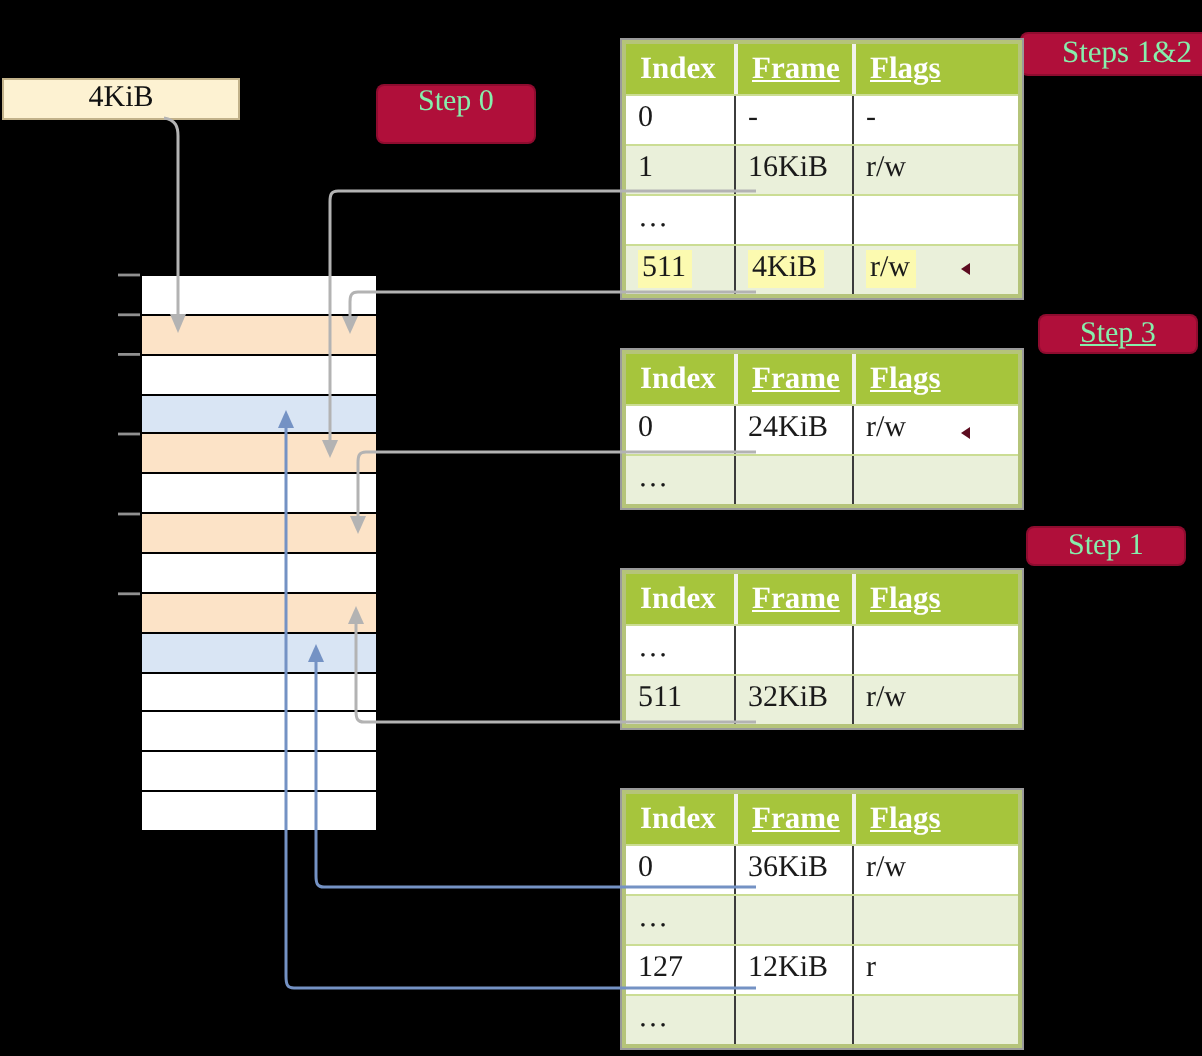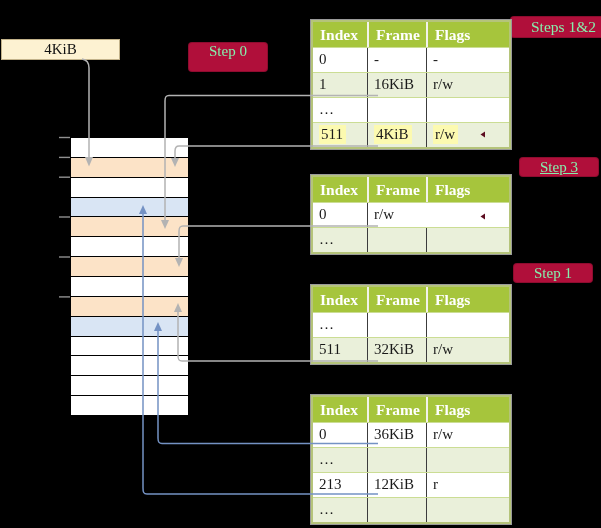--- a/index.html
+++ b/index.html
@@ -43,21 +43,21 @@
   
   .ptable{
     position:absolute; width:200px; box-sizing:border-box;
     border:2px solid #b5c47a; outline:1px solid #9a9a9a; background:#fff;
   }
   .thead{display:flex; height:25px; background:var(--table_header_bg);}
   .th{
     box-sizing:border-box; color:#fff; font-weight:bold; font-size:15.5px;
     line-height:25px; padding-left:7px; overflow:hidden;
   }
-  .th+.th{border-left:2px solid #f2f2ec;}
+  .th+.th{border-left:2px solid #f2f2ec;text-decoration:underline;}
   .trow{display:flex; height:25px; border-top:1.5px solid var(--row_sep); box-sizing:border-box;}
   .td{
     box-sizing:border-box; font-size:15px; line-height:22.5px; padding-left:6px;
     overflow:hidden; white-space:nowrap;
   }
   .td+.td{border-left:1px solid var(--cell_div);}
   .c1{width:54px;} .c2{width:59px;} .c3{flex:1;}
   .trow.shade{background:var(--table_row_shaded);}
   .hl{background:var(--highlight); padding:1px 3px 2px 2px;}
   #ptable-l4{left:311px; top:20px;}
@@ -130,20 +130,21 @@
   </div>
 
   <div class="ptable" id="ptable-l3">
     <div class="thead">
       <div class="th c1">Index</div>
       <div class="th c2">Frame</div>
       <div class="th c3">Flags</div>
     </div>
     <div class="trow">
       <div class="td c1">0</div>
+      <div class="td c2">24KiB</div>
       <div class="td c3">r/w</div>
     </div>
     <div class="trow shade">
       <div class="td c1">…</div>
       <div class="td c2"></div>
       <div class="td c3"></div>
     </div>
   </div>
 
   <div class="ptable" id="ptable-l2">
@@ -174,21 +175,21 @@
       <div class="td c1">0</div>
       <div class="td c2">36KiB</div>
       <div class="td c3">r/w</div>
     </div>
     <div class="trow shade">
       <div class="td c1">…</div>
       <div class="td c2"></div>
       <div class="td c3"></div>
     </div>
     <div class="trow">
-      <div class="td c1">213</div>
+      <div class="td c1">127</div>
       <div class="td c2">12KiB</div>
       <div class="td c3">r</div>
     </div>
     <div class="trow shade">
       <div class="td c1">…</div>
       <div class="td c2"></div>
       <div class="td c3"></div>
     </div>
   </div>
 

